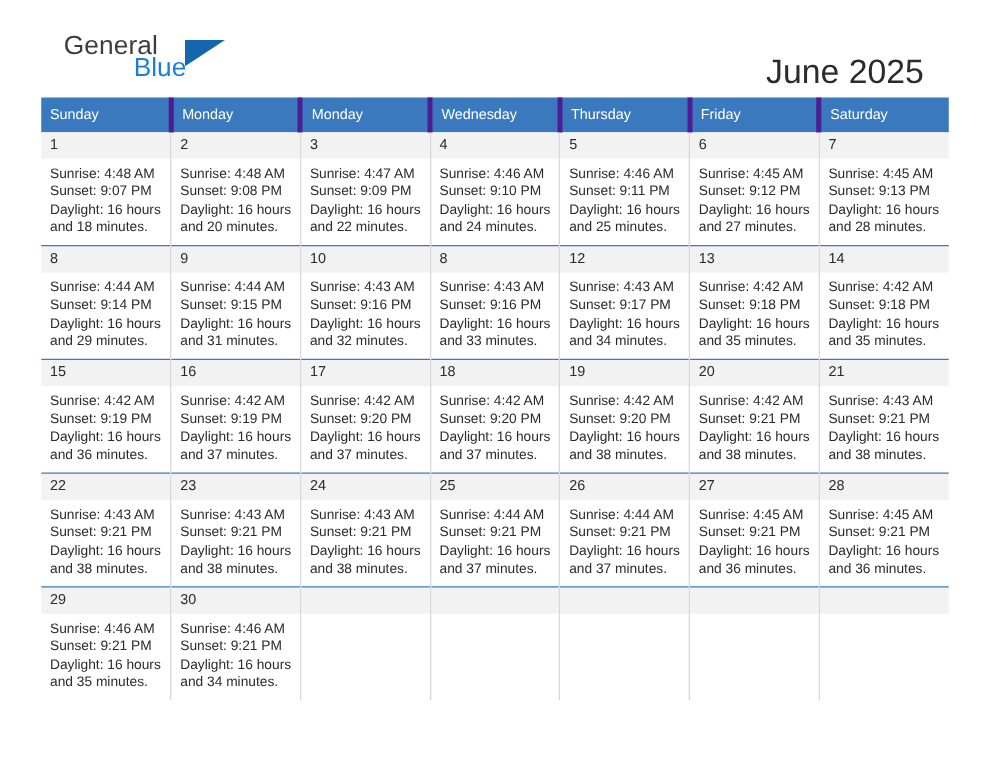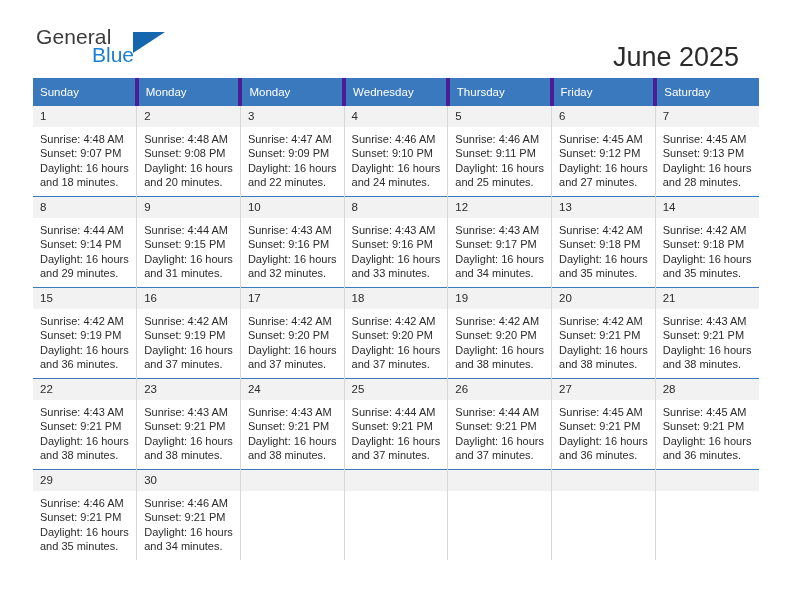--- a/index.html
+++ b/index.html
@@ -24,21 +24,21 @@
 
   
   .header {
     position: relative;
     height: 72px;
     padding-top: 24px;
     box-sizing: border-box;
   }
   .logo {
     position: absolute;
-    left: 3px;
+    left: 18px;
     top: 26px;
     width: 200px;
     height: 50px;
   }
   .logo-general {
     font-size: 21px;
     color: #3c3c3c;
     letter-spacing: 0.1px;
     line-height: 22px;
     display: block;

